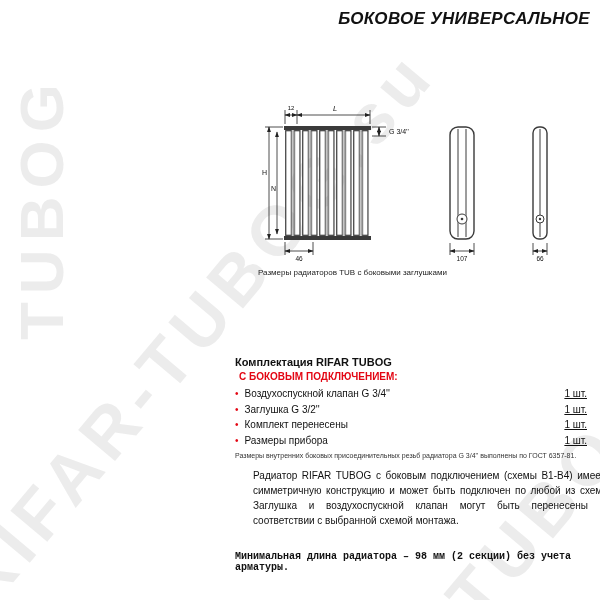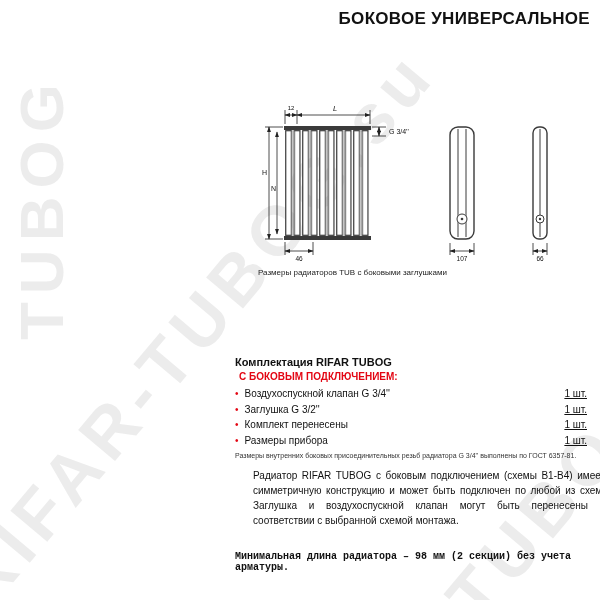--- a/index.html
+++ b/index.html
@@ -8,21 +8,21 @@
   
   .wm{position:absolute;z-index:0;color:rgba(110,110,110,0.13);font-weight:700;
       letter-spacing:8px;white-space:nowrap;pointer-events:none;}
   .wm1{font-size:62px;left:6px;top:340px;transform:rotate(-90deg);transform-origin:left top;}
   .wm2{font-size:70px;left:-60px;top:570px;transform:rotate(-50deg);transform-origin:left top;}
   .wm3{font-size:70px;left:250px;top:800px;transform:rotate(-50deg);transform-origin:left top;}
   .wm4{font-size:58px;left:588px;top:600px;transform:rotate(-90deg);transform-origin:left top;}
   .content{position:relative;z-index:1;}
   
   .title{position:absolute;top:8px;right:10px;text-align:right;font-weight:bold;
-         font-size:17px;line-height:1.25;letter-spacing:.3px;}
+         font-size:17px;line-height:1.25;letter-spacing:.3px;font-style:italic;}
   
   .schemes{position:absolute;left:8px;top:45px;width:230px;}
   .scheme-row{position:relative;display:flex;align-items:center;height:64px;margin-bottom:64px;}
   .radiator{position:relative;width:52px;height:64px;flex:0 0 auto;}
   .radiator:first-child{margin-left:16px;}
   .rad-body{position:absolute;inset:0;border-top:4px solid #3a3a3a;border-bottom:4px solid #3a3a3a;
     background:repeating-linear-gradient(90deg,#3a3a3a 0,#3a3a3a 1.4px,#fff 1.4px,#fff 4.2px,
       #3a3a3a 4.2px,#3a3a3a 5.6px,#fff 5.6px,#fff 6.8px);}
   .scheme-label{width:64px;text-align:center;font-size:16px;font-weight:bold;}
   .arrow{position:absolute;width:14px;height:2px;background:currentColor;}

